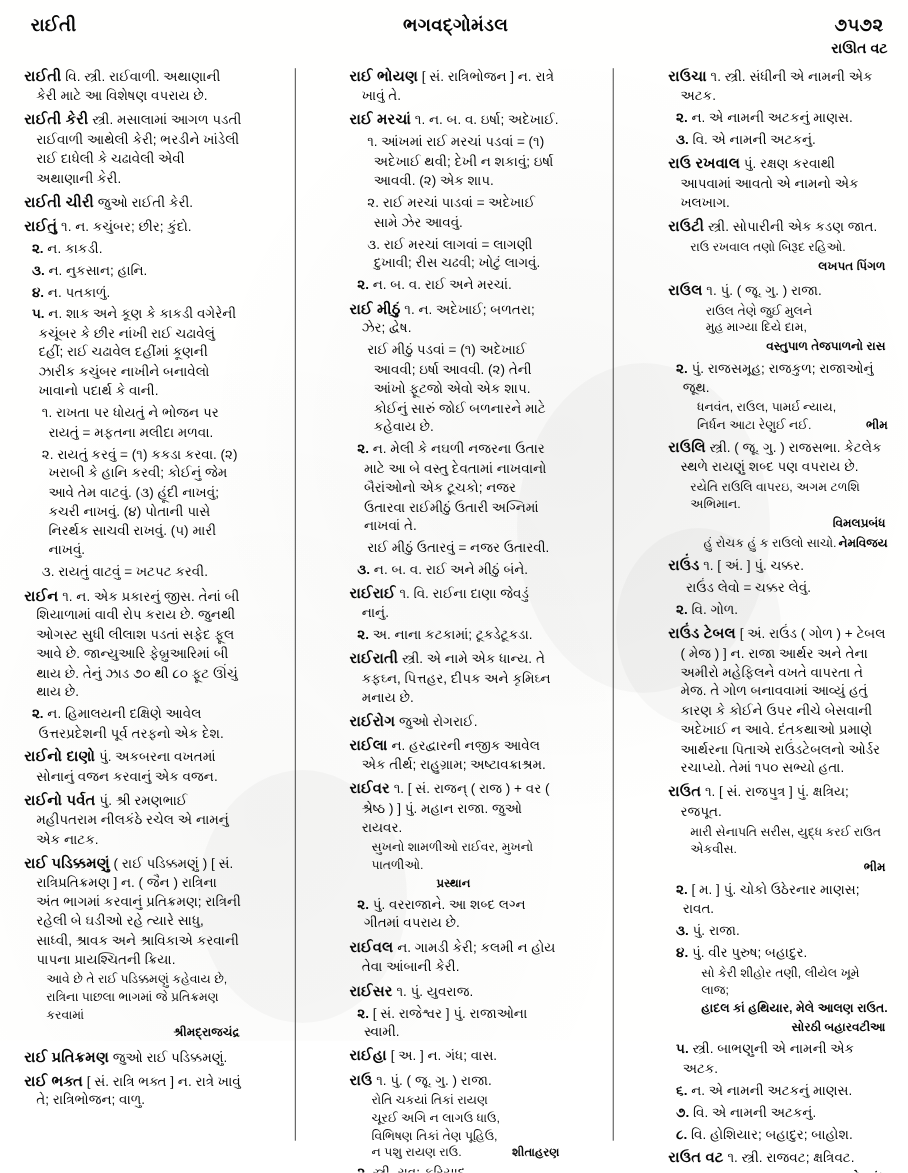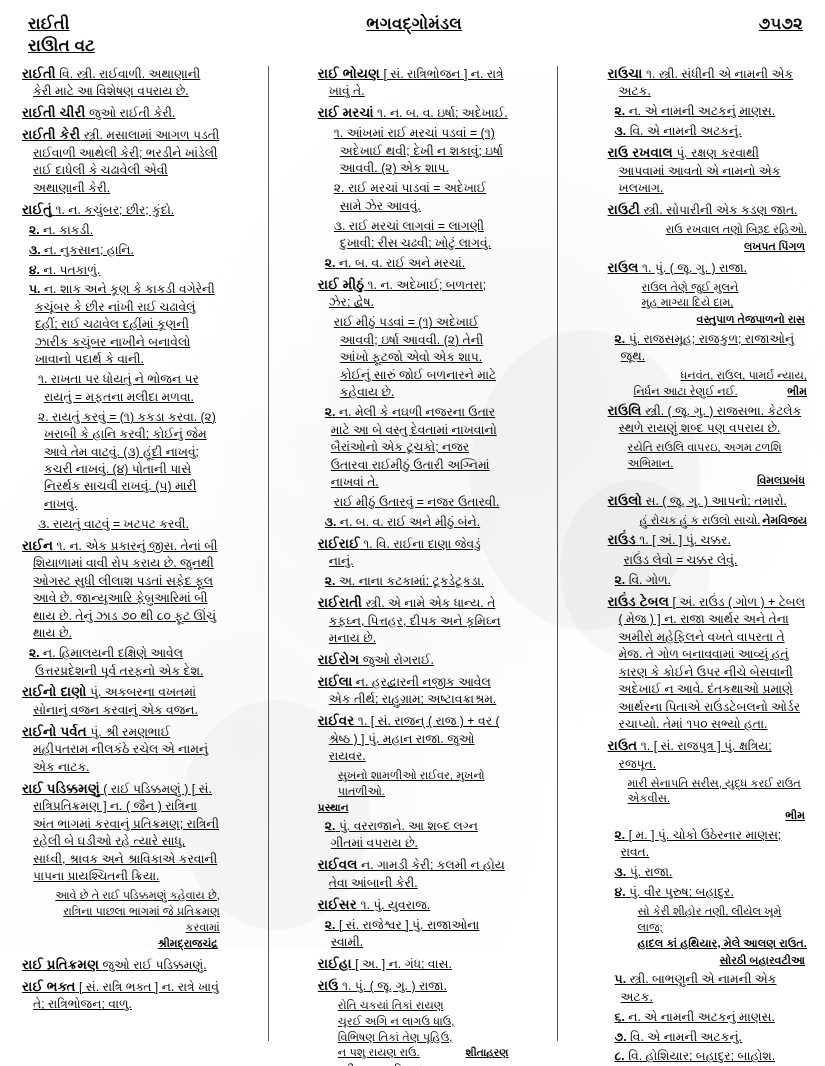--- a/index.html
+++ b/index.html
@@ -19,38 +19,38 @@
     position: relative;
     width: 825px;
     height: 946px;
     box-sizing: border-box;
     padding: 14px 18px 10px 22px;
     background:
       radial-gradient(ellipse at 62% 42%, rgba(0,0,0,0.030) 0%, rgba(0,0,0,0.0) 46%),
       radial-gradient(ellipse at 30% 78%, rgba(0,0,0,0.022) 0%, rgba(0,0,0,0.0) 42%),
       #fdfdfc;
     filter: contrast(1.02);
-    text-decoration: underline;
   }
   
   .running-head {
     display: flex;
     align-items: baseline;
     justify-content: space-between;
     font-size: 16.5px;
     font-weight: bold;
     letter-spacing: .2px;
     padding: 0 4px 0 6px;
   }
   .rh-left, .rh-right { flex: 0 0 auto; }
   .rh-center { flex: 1 1 auto; text-align: center; }
   .running-head-second {
-    font-size: 17px;
+    font-size: 13px;
     font-weight: bold;
     padding: 3px 0 0 6px;
+    text-align: right;
   }
   
   .columns {
     display: flex;
     margin-top: 8px;
     height: 990px;
     gap: 39px;
   }
   .col {
     position: relative;
@@ -96,33 +96,33 @@
     padding-left: 22px;
     text-indent: -6px;
   }
   .attrib {
     text-align: right;
     font-weight: bold;
     font-size: 11px;
     margin: 0 2px 3px 0;
   }
   .attrib-small {
-    text-align: left;
+    text-align: center;
     font-weight: bold;
     font-size: 10.6px;
     margin: -1px 2px 3px 0;
   }
   .illus {
     font-size: 11.3px;
     padding-left: 20px;
     margin: 1px 0 1px 0;
     line-height: 1.4;
   }
   .bold { font-weight: bold; }
-  .center { text-align: right; }
+  .center { text-align: left; }
   
   .blob {
     position: absolute;
     border-radius: 50%;
     background: rgba(0,0,0,0.028);
     pointer-events: none;
   }
 </style>
 </head>
 <body>
@@ -143,27 +143,27 @@
   <div class="columns">
 
     <div class="col col-1">
 
       <div class="entry hang">
         <span class="hw">રાઈતી</span>
         <span class="bodytext">વિ. સ્ત્રી. રાઈવાળી. અથાણાની કેરી માટે આ વિશેષણ વપરાય છે.</span>
       </div>
 
       <div class="entry hang">
+        <span class="hw">રાઈતી કેરી</span>
+        <span class="bodytext">સ્ત્રી. મસાલામાં આગળ પડતી રાઈવાળી આથેલી કેરી; ભરડીને ખાંડેલી રાઈ દાધેલી કે ચઢાવેલી એવી અથાણાની કેરી.</span>
+      </div>
+
+      <div class="entry hang">
         <span class="hw">રાઈતી ચીરી</span>
         <span class="bodytext">જુઓ રાઈતી કેરી.</span>
-      </div>
-
-      <div class="entry hang">
-        <span class="hw">રાઈતી કેરી</span>
-        <span class="bodytext">સ્ત્રી. મસાલામાં આગળ પડતી રાઈવાળી આથેલી કેરી; ભરડીને ખાંડેલી રાઈ દાધેલી કે ચઢાવેલી એવી અથાણાની કેરી.</span>
       </div>
 
       <div class="entry hang">
         <span class="hw">રાઈતું</span>
         <span class="bodytext">૧. ન. કચુંબર; છીર; કુંદો.</span>
       </div>
 
       <div class="sense">
         <span class="num">૨.</span>
         <span>ન. કાકડી.</span>
@@ -381,42 +381,38 @@
         <div>રાઉલ તેણે જુઈ મુલને</div>
         <div>મુહ માગ્યા દિયે દામ,</div>
       </div>
       <div class="attrib">વસ્તુપાળ તેજપાળનો રાસ</div>
 
       <div class="sense">
         <span class="num">૨.</span>
         <span>પું. રાજસમૂહ; રાજકુળ; રાજાઓનું જૂથ.</span>
       </div>
 
-      <div class="illus" style="padding-left:26px;text-align:right;">
+      <div class="illus" style="padding-left:26px;">
         <div>ધનવંત, રાઉલ, પામર્ઇ ન્યાય,</div>
         <div style="display:flex;justify-content:space-between;">
           <span>નિર્ધન   આટા રેણુઈ   નઈ.</span>
           <span class="bold" style="font-size:11px;">ભીમ</span>
         </div>
       </div>
 
       <div class="entry hang">
         <span class="hw">રાઉલિ</span>
         <span class="bodytext">સ્ત્રી. ( જૂ. ગુ. ) રાજસભા. કેટલેક સ્થળે રાયણું શબ્દ પણ વપરાય છે.</span>
       </div>
 
       <div class="illus">
         <div>રયેતિ રાઉલિ વાપરઇ, અગમ ટળશિ અભિમાન.</div>
       </div>
       <div class="attrib">વિમલપ્રબંધ</div>
 
-      <div class="entry hang">
-        <span class="hw">રાઉલો</span>
-        <span class="bodytext">સ. ( જૂ. ગુ. ) આપનો; તમારો.</span>
-      </div>
 
       <div class="illus">
         <div style="display:flex;justify-content:space-between;margin-left:12px;">
           <span>હું રોચક હું ક રાઉલો સાચો.</span>
           <span class="bold" style="font-size:11px;">નેમવિજય</span>
         </div>
       </div>
 
       <div class="entry hang">
         <span class="hw">રાઉંડ</span>

